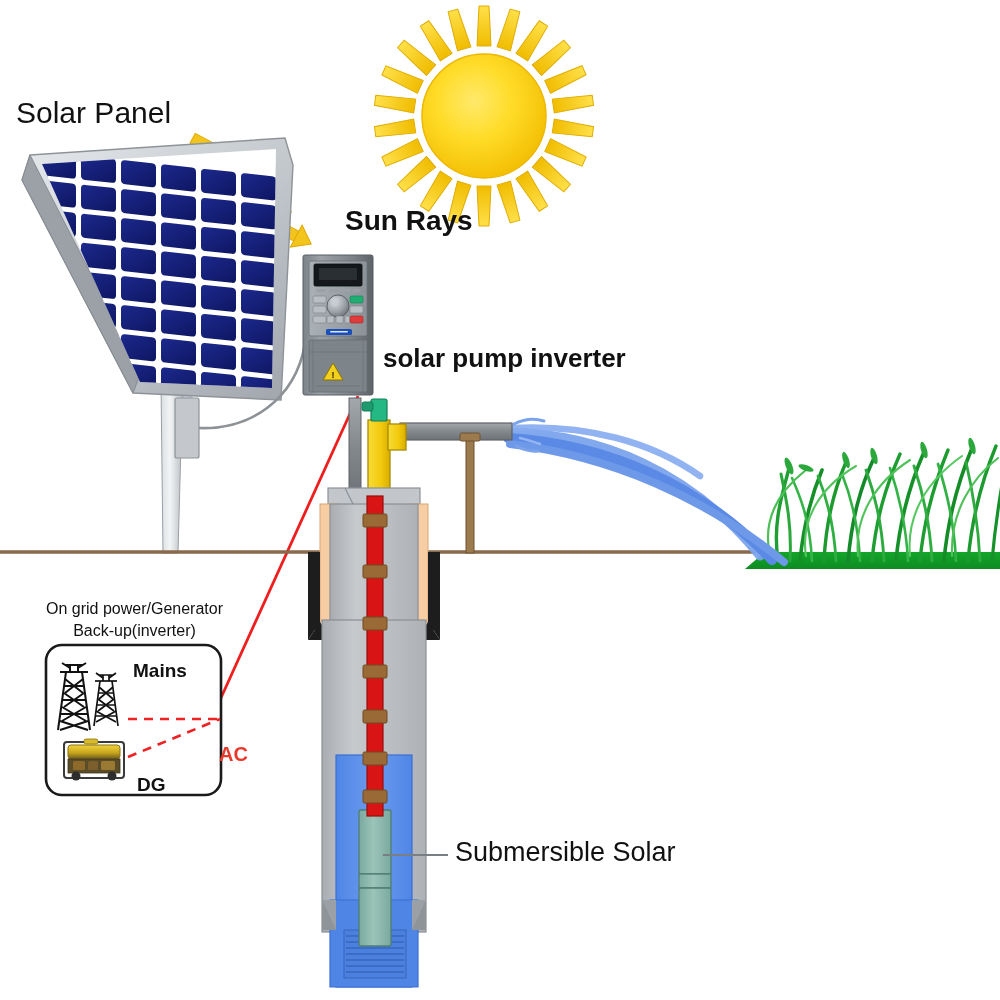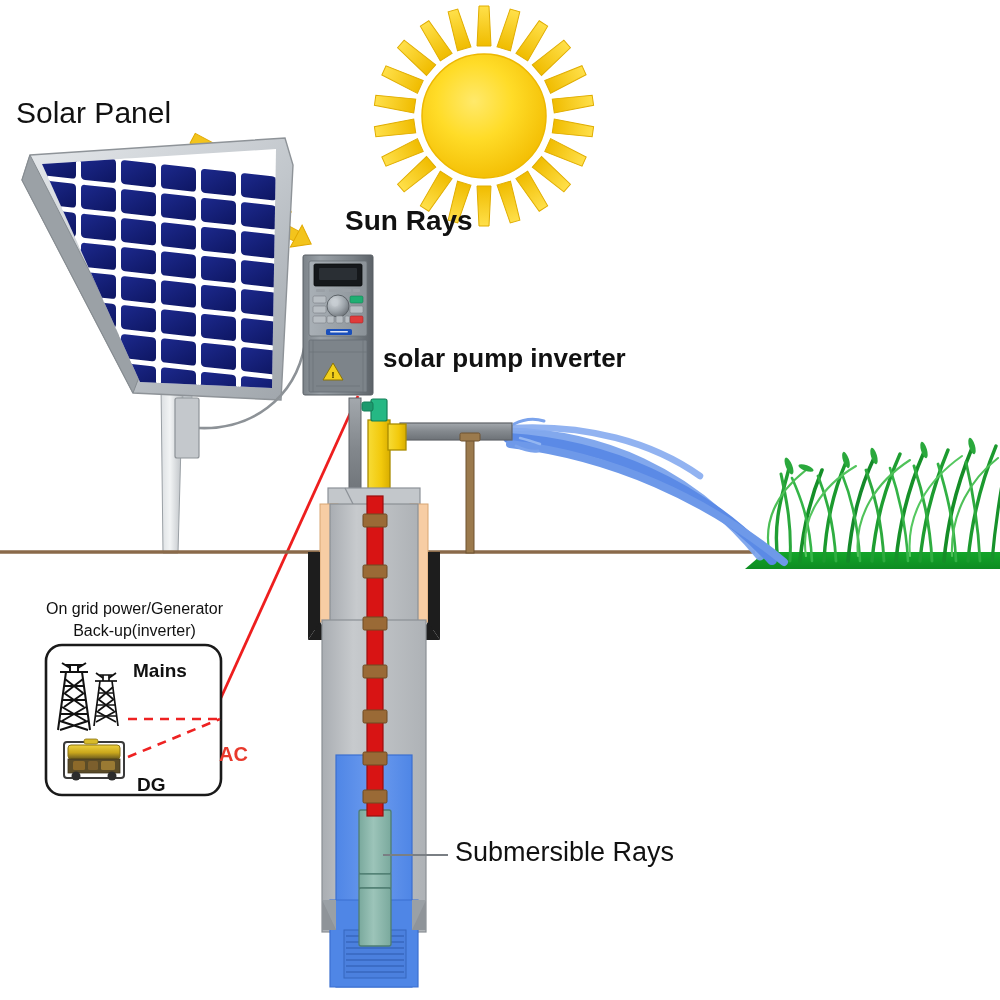--- a/index.html
+++ b/index.html
@@ -593,21 +593,21 @@
     </g>
 
   </svg>
 
   <div class="lbl" id="label-solar-panel">Solar Panel</div>
 
   <div class="lbl" id="label-sun-rays">Sun Rays</div>
 
   <div class="lbl" id="label-inverter">solar pump inverter</div>
 
-  <div class="lbl" id="label-pump">Submersible Rays</div>
+  <div class="lbl" id="label-pump">Submersible Solar</div>
 
   <div class="lbl" id="label-ac">AC</div>
 
   <div class="lbl" id="label-mains">Mains</div>
 
   <div class="lbl" id="label-dg">DG</div>
 
   <div class="lbl" id="label-backup">
     <span>On grid power/Generator</span>
     <span>Back-up(inverter)</span>

